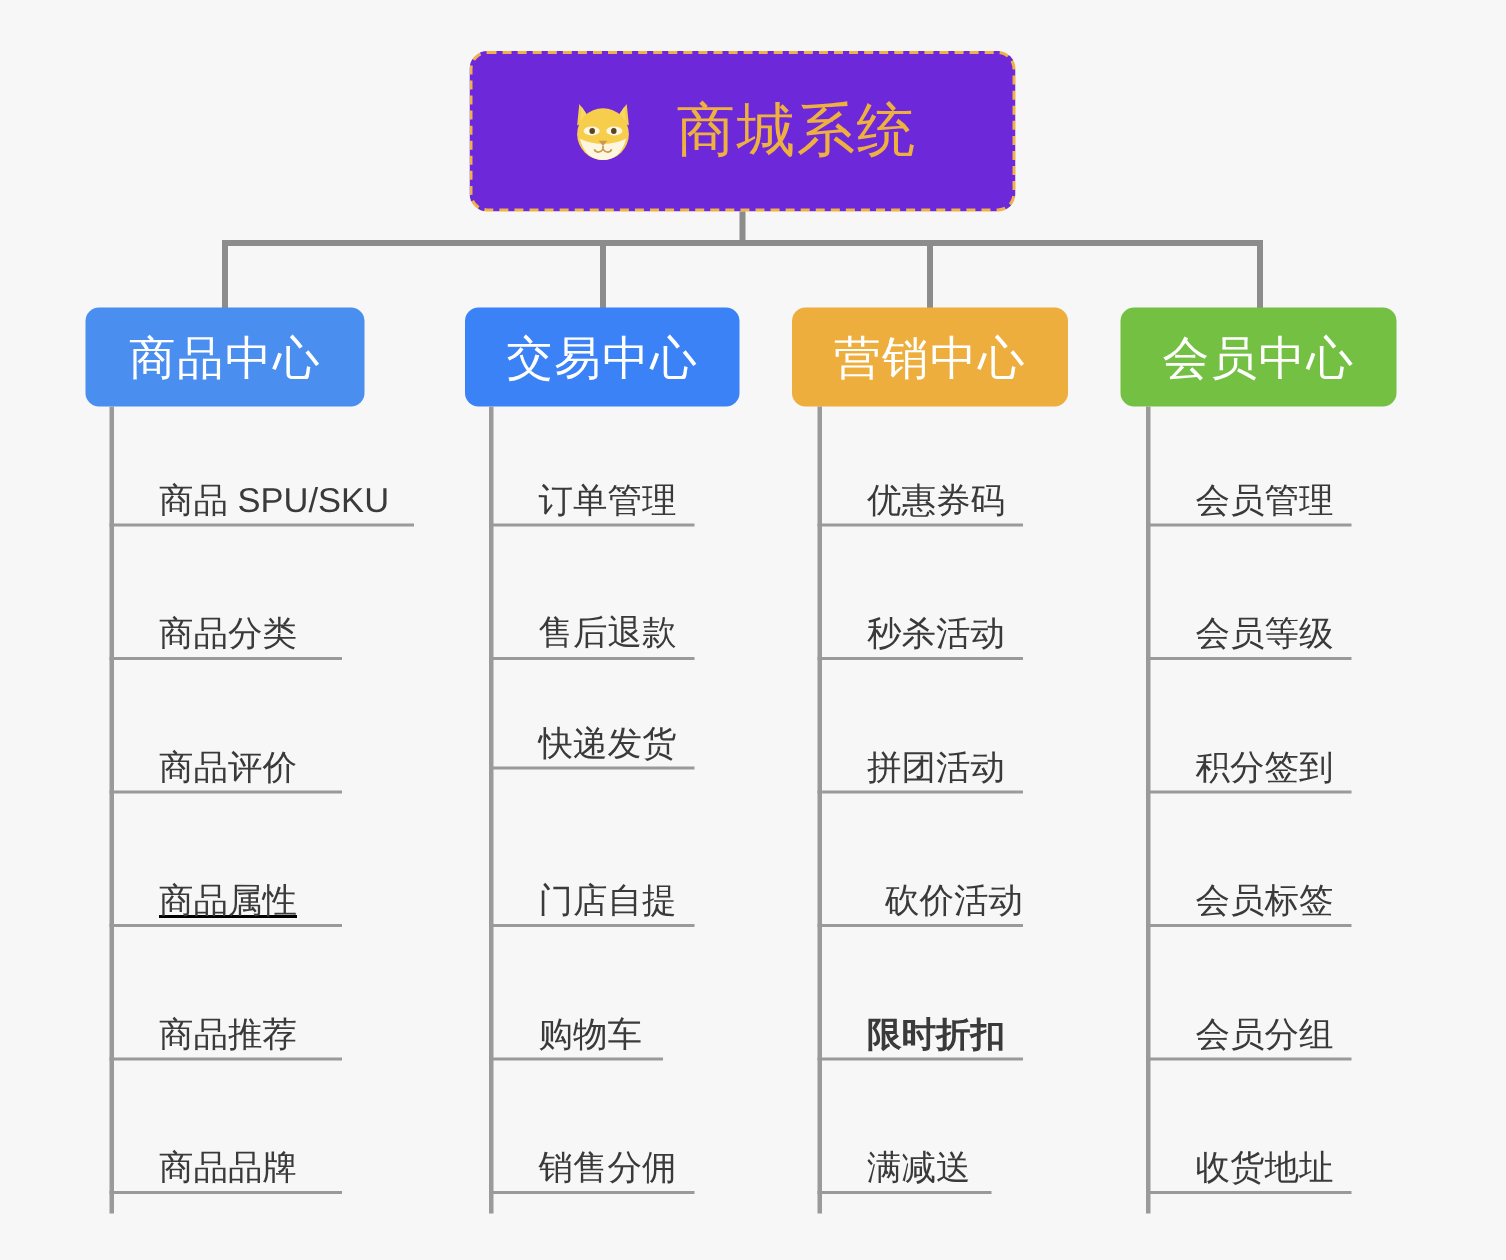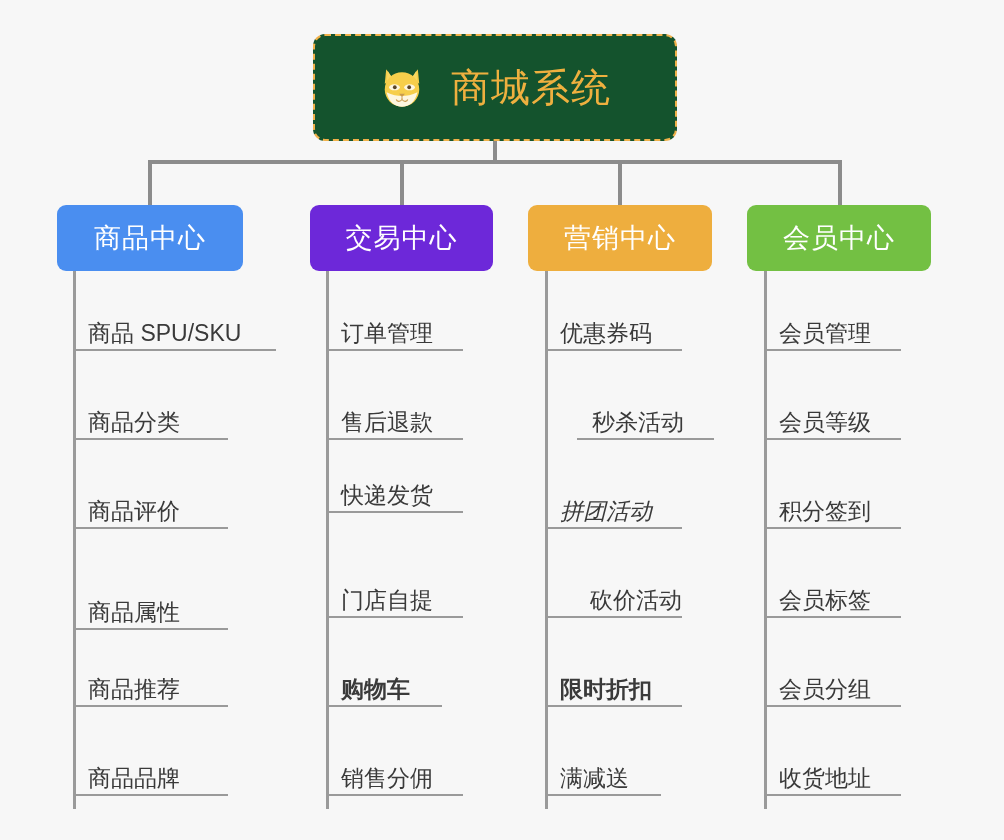--- a/index.html
+++ b/index.html
@@ -23,21 +23,21 @@
   }
 
   
   .root-node {
     position: absolute;
     left: 313px;
     top: 34px;
     width: 364px;
     height: 107px;
     box-sizing: border-box;
-    background: #14532d;
+    background: #6d28d9;
     border: 2px dashed #f0b14a;
     border-radius: 12px;
     display: flex;
     align-items: center;
     justify-content: center;
     gap: 26px;
   }
   .root-icon {
     width: 46px;
     height: 46px;
@@ -66,21 +66,21 @@
     top: 205px;
     height: 66px;
     box-sizing: border-box;
     border-radius: 9px;
     display: flex;
     align-items: center;
     justify-content: center;
   }
   .cat-label {
     color: #ffffff;
-    font-size: 27px;
+    font-size: 31px;
     line-height: 1;
     letter-spacing: 1px;
     white-space: nowrap;
   }
 
   
   .spine {
     position: absolute;
     width: 3px;
     background: #9a9a9a;
@@ -88,21 +88,21 @@
 
   
   .leaf {
     position: absolute;
     height: 40px;
     box-sizing: border-box;
     border-bottom: 2px solid #9a9a9a;
     display: flex;
     align-items: flex-end;
     padding-bottom: 3px;
-    padding-left: 15px;
+    padding-left: 33px;
   }
   .leaf-label {
     font-size: 23px;
     line-height: 1.15;
     color: #3a3a3a;
     white-space: nowrap;
   }
 </style>
 </head>
 <body>
@@ -135,81 +135,81 @@
   <div class="conn conn-h" style="left:148px; top:160px; width:694px;"></div>
 
   <div class="conn conn-v" style="left:148px; top:160px; height:47px;"></div>
   <div class="conn conn-v" style="left:400px; top:160px; height:47px;"></div>
   <div class="conn conn-v" style="left:618px; top:160px; height:47px;"></div>
   <div class="conn conn-v" style="left:838px; top:160px; height:47px;"></div>
 
   <div class="cat-box" style="left:57px; width:186px; background:#4a8ef0;">
     <span class="cat-label">商品中心</span>
   </div>
-  <div class="cat-box" style="left:310px; width:183px; background:#6d28d9;">
+  <div class="cat-box" style="left:310px; width:183px; background:#3b82f6;">
     <span class="cat-label">交易中心</span>
   </div>
   <div class="cat-box" style="left:528px; width:184px; background:#eeae3e;">
     <span class="cat-label">营销中心</span>
   </div>
   <div class="cat-box" style="left:747px; width:184px; background:#73c043;">
     <span class="cat-label">会员中心</span>
   </div>
 
   <div class="spine" style="left:73px; top:271px; height:538px;"></div>
 
   <div class="leaf" style="left:73px; top:311px; width:203px;">
     <span class="leaf-label">商品 SPU/SKU</span>
   </div>
   <div class="leaf" style="left:73px; top:400px; width:155px;">
     <span class="leaf-label">商品分类</span>
   </div>
   <div class="leaf" style="left:73px; top:489px; width:155px;">
     <span class="leaf-label">商品评价</span>
   </div>
-  <div class="leaf" style="left:73px; top:590px; width:155px;">
+  <div class="leaf" style="left:73px; top:578px; width:155px;text-decoration:underline;">
     <span class="leaf-label">商品属性</span>
   </div>
   <div class="leaf" style="left:73px; top:667px; width:155px;">
     <span class="leaf-label">商品推荐</span>
   </div>
   <div class="leaf" style="left:73px; top:756px; width:155px;">
     <span class="leaf-label">商品品牌</span>
   </div>
 
   <div class="spine" style="left:326px; top:271px; height:538px;"></div>
 
   <div class="leaf" style="left:326px; top:311px; width:137px;">
     <span class="leaf-label">订单管理</span>
   </div>
-  <div class="leaf" style="left:326px; top:400px; width:137px;">
+  <div class="leaf" style="left:326px; top:400px; width:137px;font-family:Liberation Serif, serif;">
     <span class="leaf-label">售后退款</span>
   </div>
   <div class="leaf" style="left:326px; top:473px; width:137px;">
     <span class="leaf-label">快递发货</span>
   </div>
   <div class="leaf" style="left:326px; top:578px; width:137px;">
     <span class="leaf-label">门店自提</span>
   </div>
-  <div class="leaf" style="left:326px; top:667px; width:116px;font-weight:bold;">
+  <div class="leaf" style="left:326px; top:667px; width:116px;">
     <span class="leaf-label">购物车</span>
   </div>
   <div class="leaf" style="left:326px; top:756px; width:137px;">
     <span class="leaf-label">销售分佣</span>
   </div>
 
   <div class="spine" style="left:545px; top:271px; height:538px;"></div>
 
   <div class="leaf" style="left:545px; top:311px; width:137px;">
     <span class="leaf-label">优惠券码</span>
   </div>
-  <div class="leaf" style="left:545px; top:400px; width:137px;margin-left:32px;">
+  <div class="leaf" style="left:545px; top:400px; width:137px;">
     <span class="leaf-label">秒杀活动</span>
   </div>
-  <div class="leaf" style="left:545px; top:489px; width:137px;font-style:italic;">
+  <div class="leaf" style="left:545px; top:489px; width:137px;">
     <span class="leaf-label">拼团活动</span>
   </div>
   <div class="leaf" style="left:545px; top:578px; width:137px;justify-content:flex-end;">
     <span class="leaf-label">砍价活动</span>
   </div>
   <div class="leaf" style="left:545px; top:667px; width:137px;font-weight:bold;">
     <span class="leaf-label">限时折扣</span>
   </div>
   <div class="leaf" style="left:545px; top:756px; width:116px;">
     <span class="leaf-label">满减送</span>

